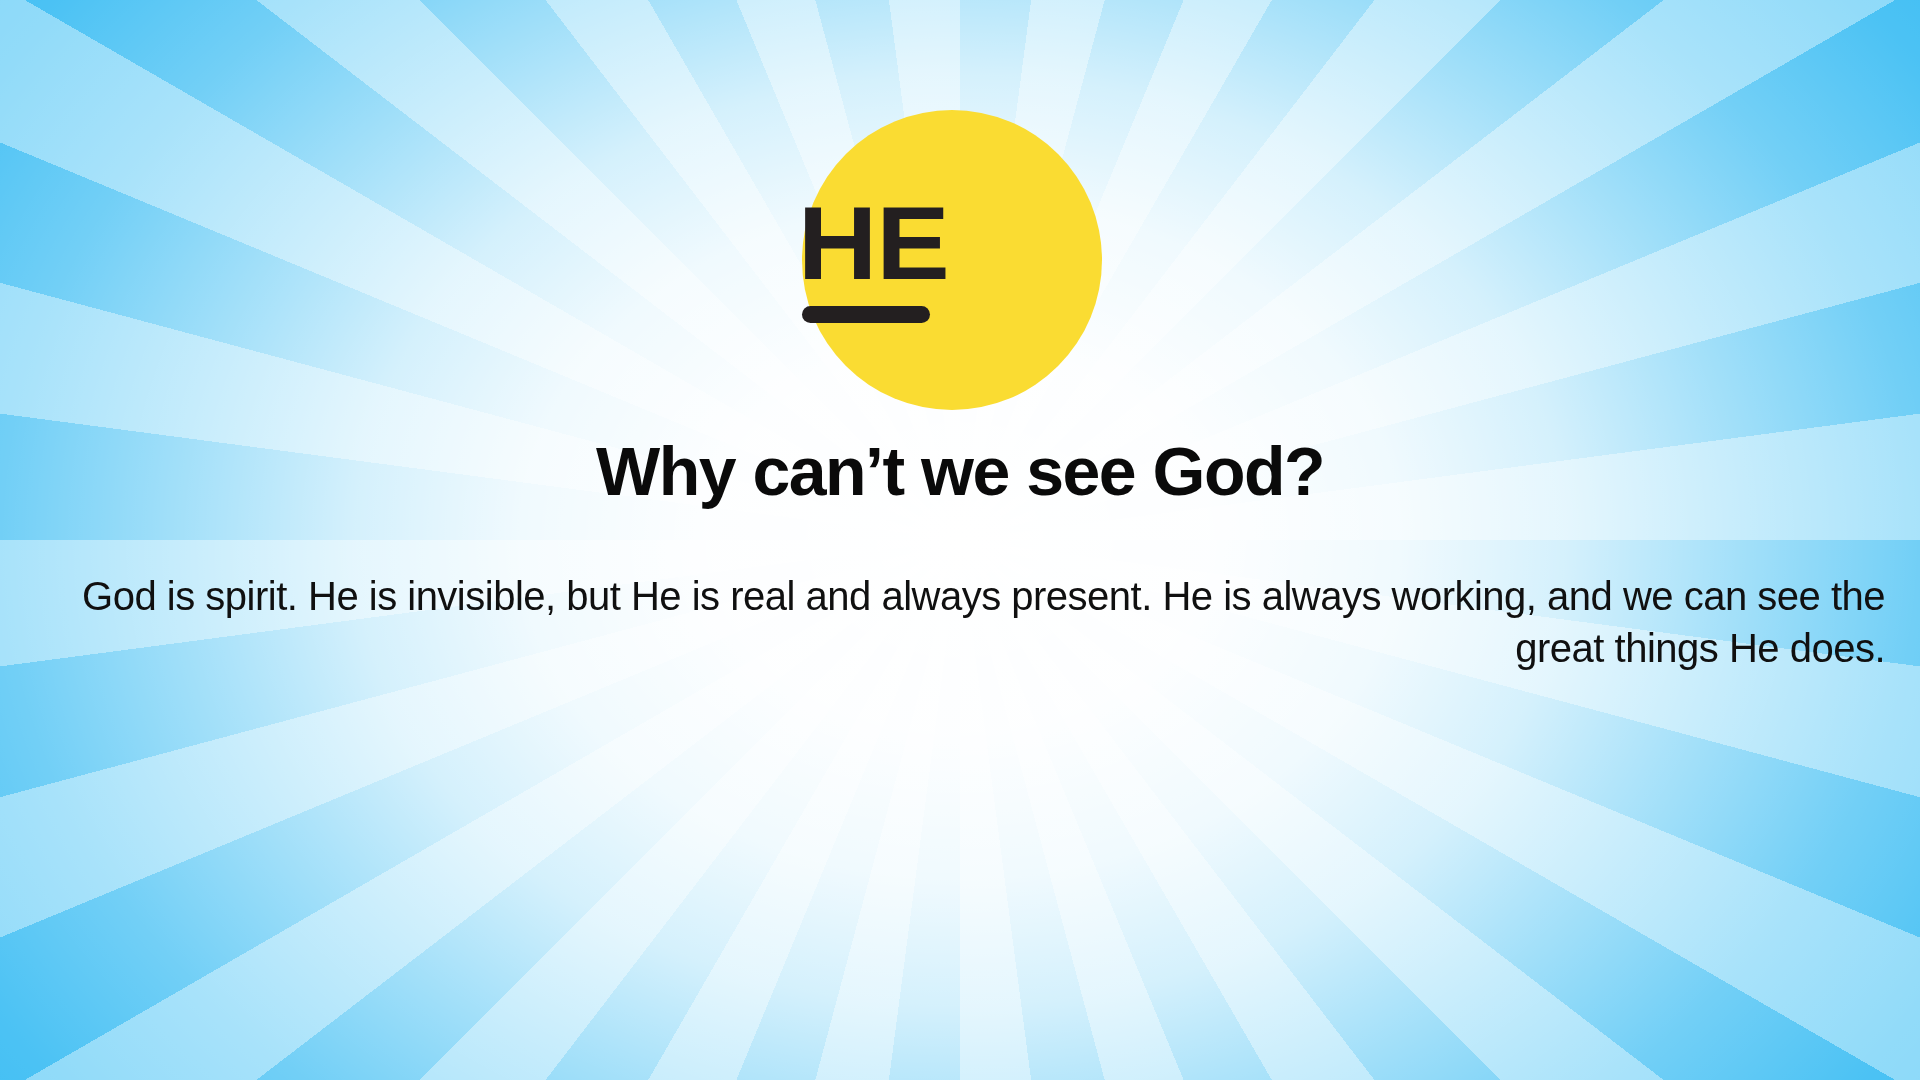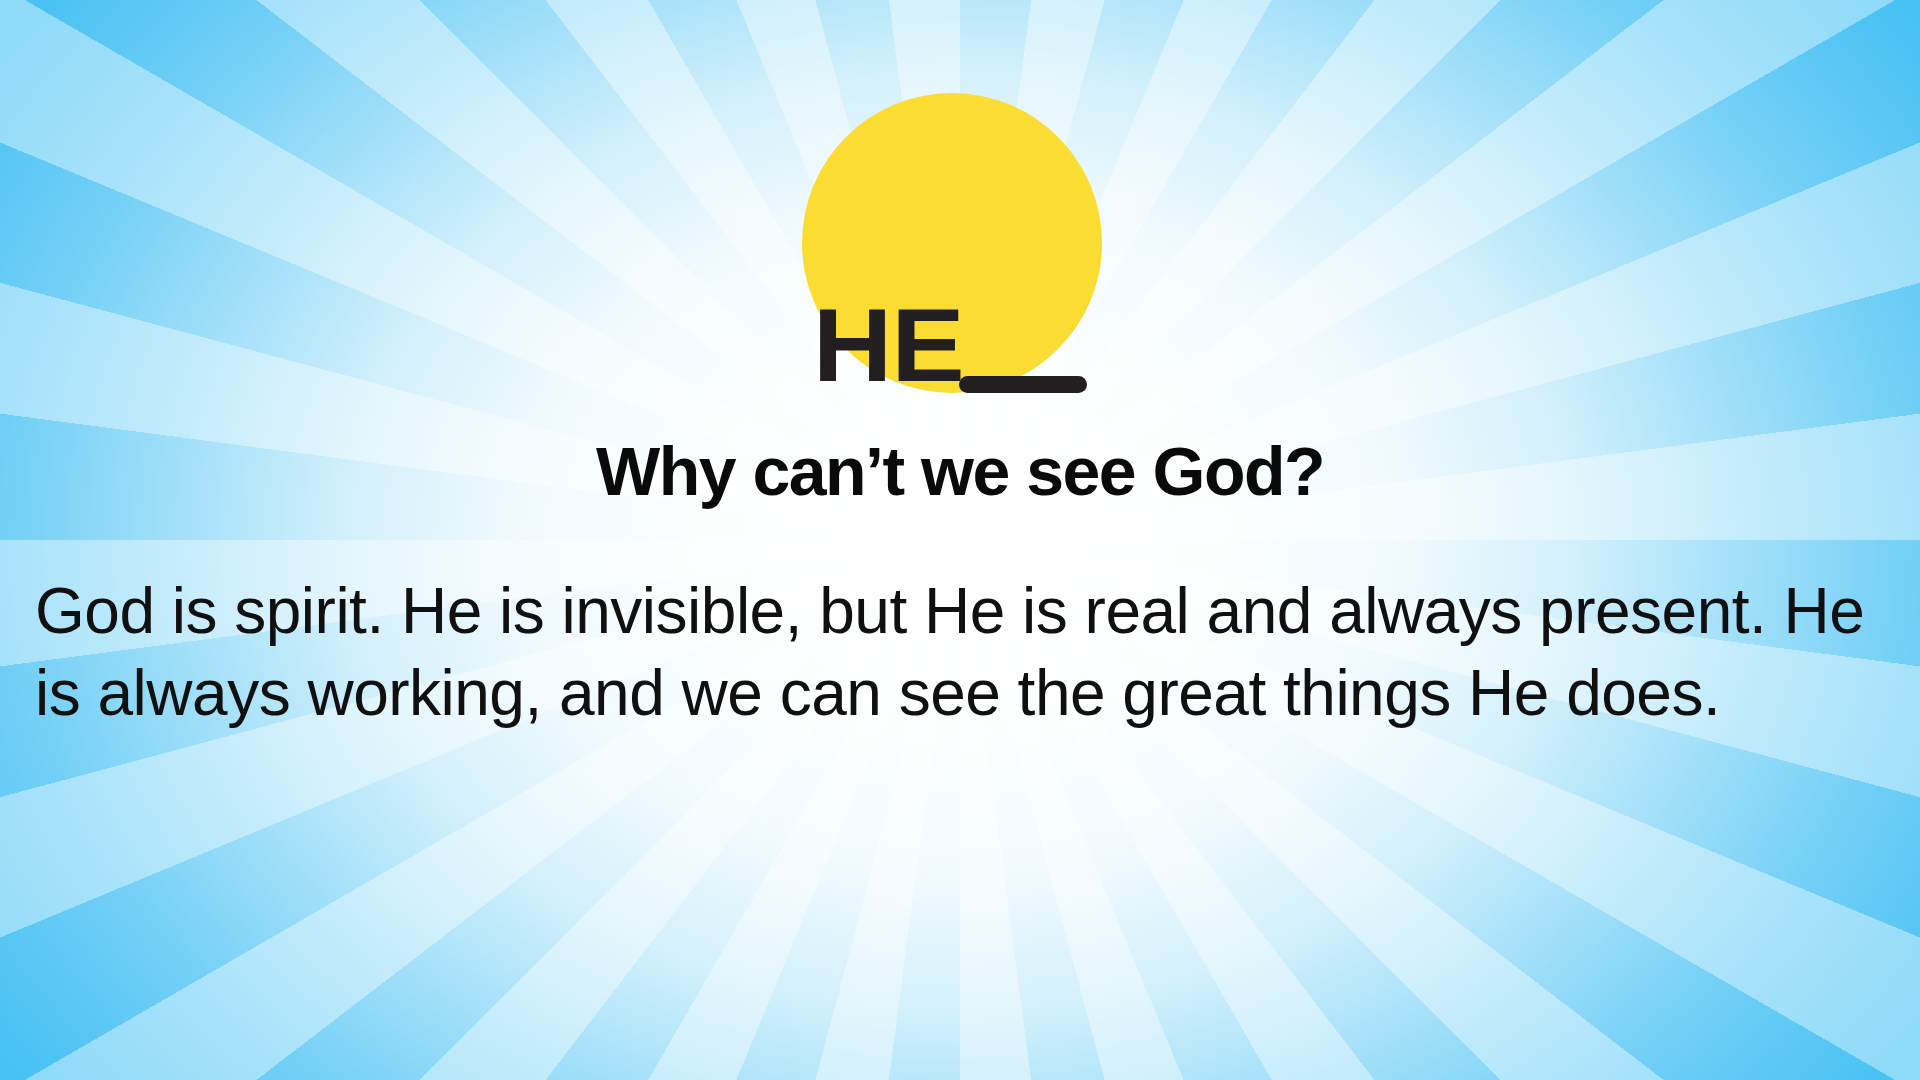--- a/index.html
+++ b/index.html
@@ -126,27 +126,28 @@
     top:25px;
     width:270px;
     height:270px;
     border-radius:50%;
     background:#ffffff;
     border:5px solid #1d1d1b;
   }
   #logo-disc {
     position:absolute;
     left:7px;
-    top:5px;
+    top:22px;
     width:300px;
     height:300px;
     border-radius:50%;
     background:#fadc32;
     display:flex;
-    align-items:flex-end;
+    flex-direction:column;
+    align-items:flex-start;
     justify-content:center;
   }
   #logo-letters {
     font-family:"Liberation Sans", sans-serif;
     font-weight:bold;
     font-size:104px;
     line-height:0.9;
     letter-spacing:-1px;
     color:#231f20;
     transform:scaleX(1.06);
@@ -170,24 +171,24 @@
     text-align:center;
     letter-spacing:-1.5px;
   }
 
   
   #body-copy {
     margin-top:64px;
     width:1850px;
     font-family:"Liberation Sans", sans-serif;
     font-weight:normal;
-    font-size:64px;
+    font-size:40px;
     line-height:1.28;
     color:#101010;
-    text-align:left;
+    text-align:right;
     letter-spacing:-0.5px;
   }
 </style>
 </head>
 <body>
 
 <div id="slide">
 
   <div id="rays"></div>
   <div id="glow"></div>

